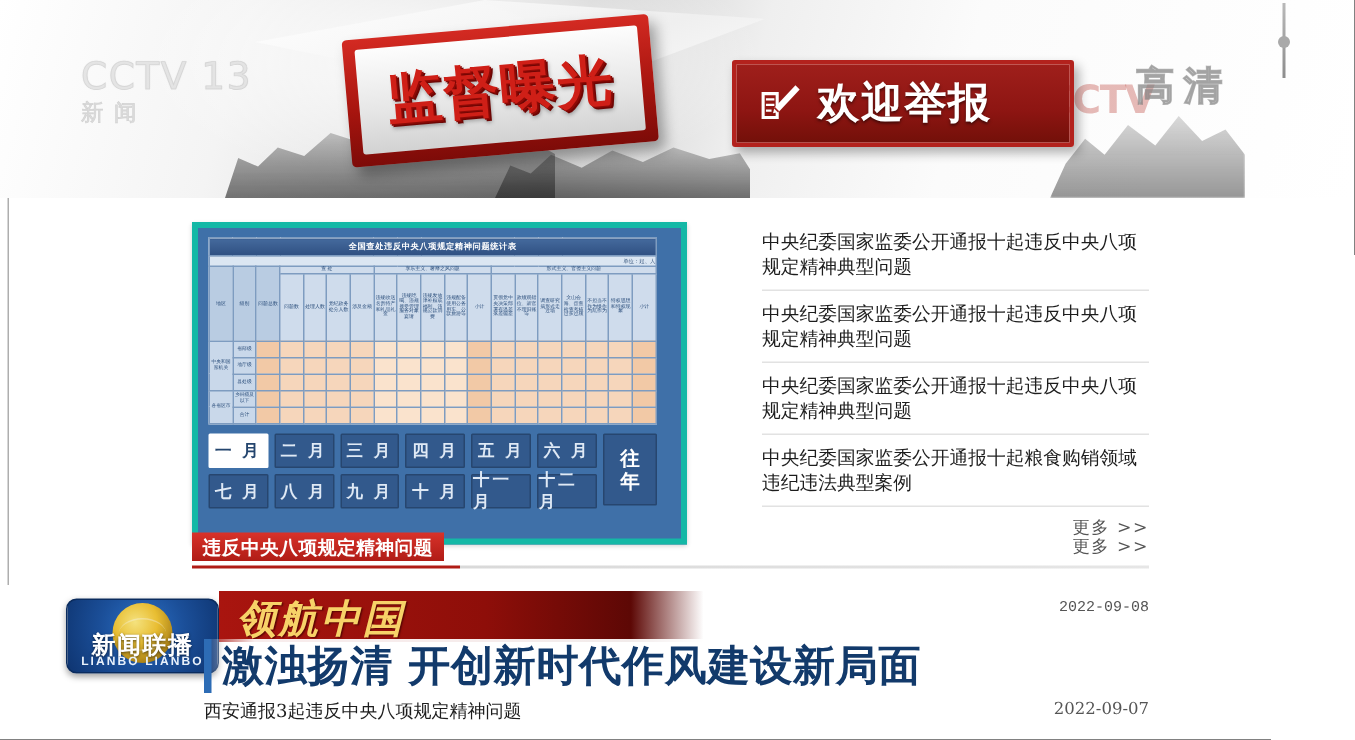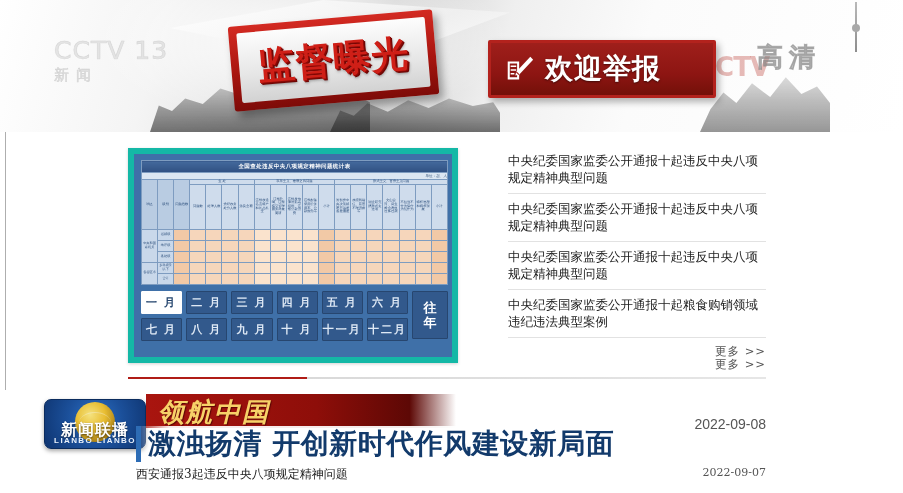--- a/index.html
+++ b/index.html
@@ -91,23 +91,23 @@
     color:rgba(186,60,52,.35);letter-spacing:-1px;font-family:"DejaVu Sans",sans-serif;}
 
   
   #page{position:absolute;left:0;top:132px;width:903px;height:361px;background:#fff;}
   .page-hairline{position:absolute;left:5px;top:0;width:1px;height:258px;background:#9a9a9a;opacity:.8;}
 
   
   #stats-panel{
     position:absolute;left:128px;top:16px;width:330px;height:215px;
     background:#3f70a8;
-    border:6px solid #14b8a6;
+    border:4px solid #14b8a6;
     box-shadow:0 1px 3px rgba(0,0,0,.18);
-    box-sizing:border-box;padding:6px 4px 6px 7px;
+    box-sizing:border-box;padding:6px 16px 6px 7px;
   }
   #stats-table{width:100%;border-collapse:collapse;table-layout:fixed;background:#fff;}
   #stats-table td,#stats-table th{border:1px solid #7e9cc0;padding:0;}
   .tbl-title{
     background:linear-gradient(180deg,#44699c,#2f5082);color:#fff;
     font-size:5.5px;font-weight:bold;text-align:center;height:11px;letter-spacing:.4px;
   }
   .tbl-subtitle{background:#dbe6f2;color:#3d5b80;font-size:3.6px;text-align:right;height:6px;padding-right:90px;}
   .hdr{background:#cfdcec;color:#2c4f7c;font-size:3.3px;text-align:center;line-height:1.08;
     vertical-align:middle;word-break:break-all;}
@@ -177,38 +177,39 @@
   }
   #nlb-logo .cn{position:absolute;left:0;right:0;top:20px;text-align:center;
     font-size:16px;font-weight:bold;color:#ffffff;letter-spacing:1px;
     text-shadow:0 1px 2px rgba(0,0,0,.6);}
   #nlb-logo .en{position:absolute;left:0;right:0;top:36px;text-align:center;
     font-size:8px;font-weight:bold;color:#e9f1fb;letter-spacing:1.4px;}
 
   #lead-ribbon{
     position:absolute;left:146px;top:6px;width:310px;height:34px;
     background:linear-gradient(90deg,#a9150f 0%,#8e0e09 55%,#5d0805 85%,rgba(93,8,5,0) 100%);
+    padding-left:13px;
   }
   #lead-ribbon .txt{
     position:absolute;left:12px;top:1px;font-size:26px;font-weight:bold;letter-spacing:2px;
     color:#f7d268;text-shadow:1px 1px 1px #5d0604;
     font-family:"DejaVu Serif","Liberation Serif",serif;font-style:italic;
   }
   #headline-bar{
     position:absolute;left:136px;top:38px;width:560px;height:36px;
     background:linear-gradient(90deg,rgba(255,255,255,.0) 0%,rgba(255,255,255,.92) 6%,rgba(255,255,255,.92) 92%,rgba(255,255,255,0) 100%);
   }
   #headline-bar .accent{position:absolute;left:0;top:0;width:5px;height:36px;background:#2d6cb5;}
   #headline-bar .txt{
     position:absolute;left:12px;top:0px;font-size:28px;font-weight:bold;letter-spacing:.5px;
     color:#123a6b;line-height:36px;white-space:nowrap;
     font-family:"DejaVu Sans","Liberation Sans",sans-serif;
   }
-  #date-top{position:absolute;right:137px;top:28px;font-size:14px;color:#555;
-    font-family:Liberation Sans, sans-serif;}
+  #date-top{position:absolute;right:137px;top:12px;font-size:10px;color:#555;
+    font-family:Liberation Mono, monospace;}
 
   #ticker{position:absolute;left:136px;top:78px;width:630px;}
   #ticker .t{font-size:12px;color:#1d1d1d;float:left;cursor:pointer;
     font-family:"DejaVu Serif","Liberation Serif",serif;}
   #ticker .d{font-size:11px;color:#555;float:right;
     font-family:"DejaVu Serif","Liberation Serif",serif;}
 </style>
 </head>
 <body>
 
@@ -419,20 +420,21 @@
 
     <div id="news-list">
       <div class="news-item">中央纪委国家监委公开通报十起违反中央八项规定精神典型问题</div>
       <div class="news-item">中央纪委国家监委公开通报十起违反中央八项规定精神典型问题</div>
       <div class="news-item">中央纪委国家监委公开通报十起违反中央八项规定精神典型问题</div>
       <div class="news-item">中央纪委国家监委公开通报十起粮食购销领域违纪违法典型案例</div>
       <div id="news-more">更多 &gt;&gt;</div>
     </div>
 
     <div id="sec-head">
+      <div class="tag">违反中央八项规定精神问题</div>
       <div class="rule"></div>
       <div class="more">更多 &gt;&gt;</div>
     </div>
 
     <div id="headline-wrap">
       <div id="nlb-logo">
         <div class="globe"></div>
         <div class="cn">新闻联播</div>
         <div class="en">LIANBO LIANBO</div>
       </div>

